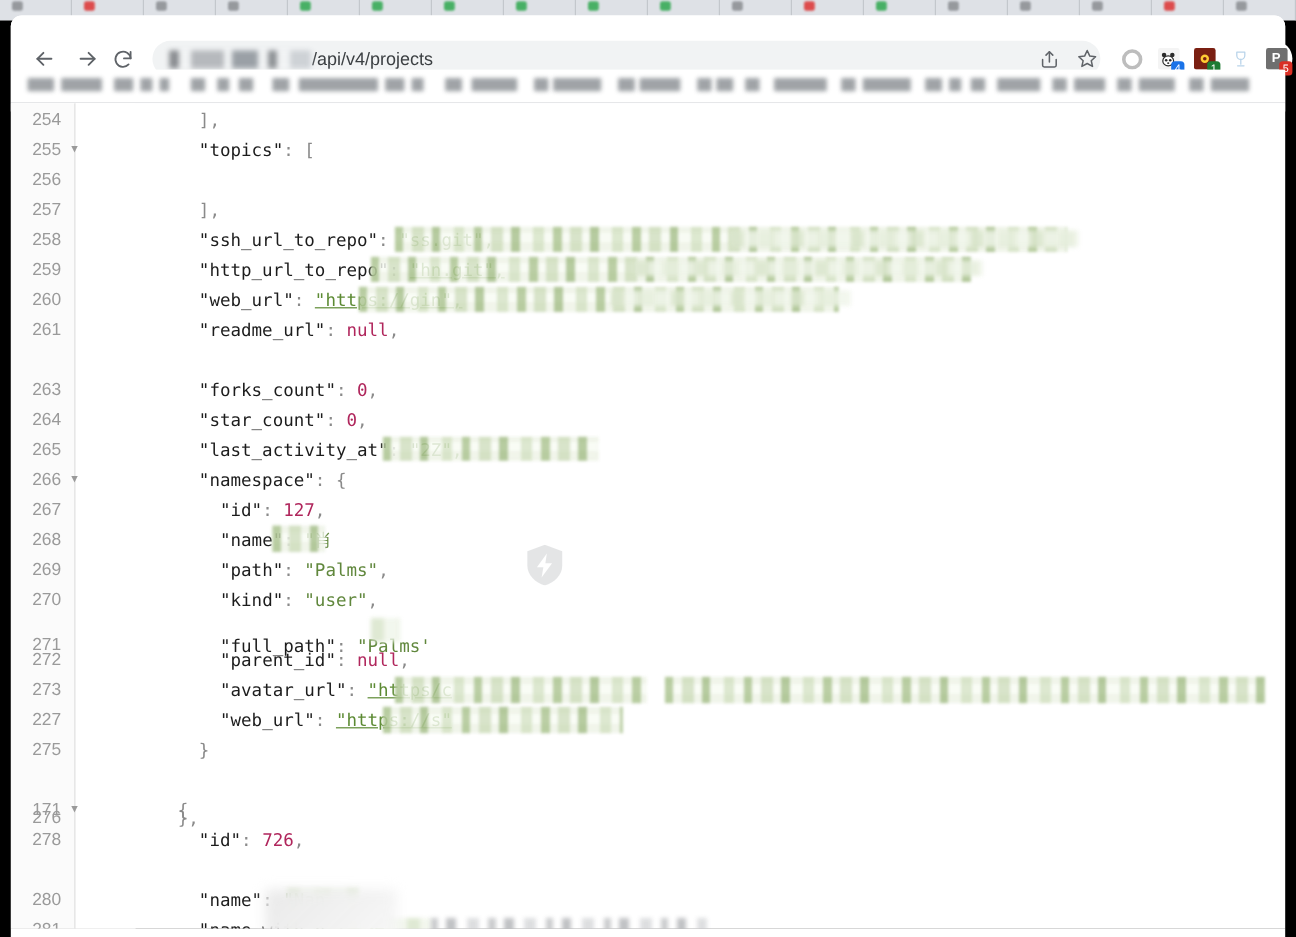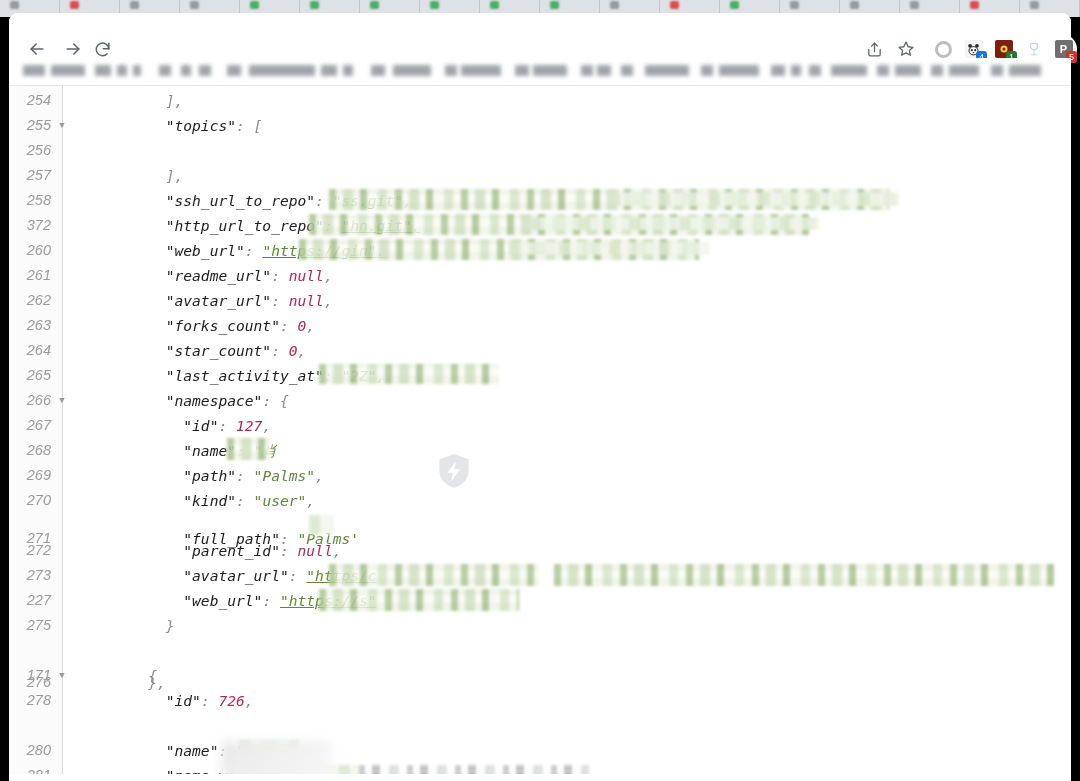--- a/index.html
+++ b/index.html
@@ -159,21 +159,20 @@
   }
   .fold-col {
     position: absolute; left: 54px; top: 0; width: 50px; height: 688px;
     background: #ffffff;
   }
 
   .code {
     position: absolute; left: 0; top: 0; width: 1062px; height: 688px;
     font-family: "DejaVu Sans Mono", monospace;
     font-size: 14.6px;
-    font-style: italic;
   }
   .row {
     position: absolute; left: 0; width: 1062px; height: 25px;
     white-space: pre;
   }
   .ln {
     position: absolute; left: 0; top: 0; width: 42px;
     text-align: right;
     color: #9a9a9a;
     font-family: "Liberation Sans", sans-serif;
@@ -313,20 +312,24 @@
           <polyline points="13 6 19 12 13 18"></polyline>
       </svg>
     </div>
     <div class="navbtn" id="btn-reload">
       <svg width="19" height="19" viewBox="0 0 24 24" fill="none" stroke="currentColor" stroke-width="1.9" stroke-linecap="round" stroke-linejoin="round">
         <path d="M20 11a8 8 0 1 0-2.1 6.3"></path>
           <polyline points="20 4 20 11 13 11"></polyline>
       </svg>
     </div>
 
+    <div class="omnibox">
+      <div class="omnibox-blur"></div>
+      <span class="omnibox-path">/api/v4/projects</span>
+    </div>
 
     <div class="tb-icon" id="icon-share">
       <svg width="17" height="17" viewBox="0 0 24 24" fill="none" stroke="currentColor" stroke-width="1.8" stroke-linecap="round" stroke-linejoin="round">
         <path d="M4 12v7a2 2 0 0 0 2 2h12a2 2 0 0 0 2-2v-7"></path>
         <polyline points="8 7 12 3 16 7"></polyline>
           <line x1="12" y1="3" x2="12" y2="15"></line>
       </svg>
     </div>
     <div class="tb-icon" id="icon-bookmark">
       <svg width="18" height="18" viewBox="0 0 24 24" fill="none" stroke="currentColor" stroke-width="1.7" stroke-linecap="round" stroke-linejoin="round">
@@ -416,24 +419,23 @@
 
   <div class="page">
     <div class="gutter"></div>
     <div class="fold-col"></div>
     <div class="code" id="code">
         <div class="row" style="top: 2px;"><span class="ln">254</span><span class="src">      <span class="p">],</span></span></div>
         <div class="row" style="top: 27px;"><span class="ln">255</span><span class="fold">▼</span><span class="src">      <span class="k">"topics"</span><span class="p">: </span><span class="p">[</span></span></div>
         <div class="row" style="top: 52px;"><span class="ln">256</span><span class="src">      </span></div>
         <div class="row" style="top: 77px;"><span class="ln">257</span><span class="src">      <span class="p">],</span></span></div>
         <div class="row" style="top: 102px;"><span class="ln">258</span><span class="src">      <span class="k">"ssh_url_to_repo"</span><span class="p">: </span><span class="s">"ss</span><span class="s">.git",</span></span></div>
-        <div class="row" style="top: 127px;"><span class="ln">372</span><span class="src">      <span class="k">"http_url_to_repo"</span><span class="p">: </span><span class="u">"h</span><span class="u">n.git",</span></span></div>
+        <div class="row" style="top: 127px;"><span class="ln">259</span><span class="src">      <span class="k">"http_url_to_repo"</span><span class="p">: </span><span class="u">"h</span><span class="u">n.git",</span></span></div>
         <div class="row" style="top: 152px;"><span class="ln">260</span><span class="src">      <span class="k">"web_url"</span><span class="p">: </span><span class="u">"https://gi</span><span class="u">n",</span></span></div>
         <div class="row" style="top: 177px;"><span class="ln">261</span><span class="src">      <span class="k">"readme_url"</span><span class="p">: </span><span class="n">null</span><span class="p">,</span></span></div>
-        <div class="row" style="top: 202px;"><span class="ln">262</span><span class="src">      <span class="k">"avatar_url"</span><span class="p">: </span><span class="n">null</span><span class="p">,</span></span></div>
         <div class="row" style="top: 227px;"><span class="ln">263</span><span class="src">      <span class="k">"forks_count"</span><span class="p">: </span><span class="n">0</span><span class="p">,</span></span></div>
         <div class="row" style="top: 252px;"><span class="ln">264</span><span class="src">      <span class="k">"star_count"</span><span class="p">: </span><span class="n">0</span><span class="p">,</span></span></div>
         <div class="row" style="top: 277px;"><span class="ln">265</span><span class="src">      <span class="k">"last_activity_at"</span><span class="p">: </span><span class="s">"2</span><span class="s">Z",</span></span></div>
         <div class="row" style="top: 302px;"><span class="ln">266</span><span class="fold">▼</span><span class="src">      <span class="k">"namespace"</span><span class="p">: </span><span class="p">{</span></span></div>
         <div class="row" style="top: 327px;"><span class="ln">267</span><span class="src">        <span class="k">"id"</span><span class="p">: </span><span class="n">127</span><span class="p">,</span></span></div>
         <div class="row" style="top: 352px;"><span class="ln">268</span><span class="src">        <span class="k">"name"</span><span class="p">: </span><span class="s">"肖</span></span></div>
         <div class="row" style="top: 377px;"><span class="ln">269</span><span class="src">        <span class="k">"path"</span><span class="p">: </span><span class="s">"Palms"</span><span class="p">,</span></span></div>
         <div class="row" style="top: 402px;"><span class="ln">270</span><span class="src">        <span class="k">"kind"</span><span class="p">: </span><span class="s">"user"</span><span class="p">,</span></span></div>
         <div class="row" style="top: 440px;"><span class="ln">271</span><span class="src">        <span class="k">"full_path"</span><span class="p">: </span><span class="s">"Palms'</span></span></div>
         <div class="row" style="top: 452px;"><span class="ln">272</span><span class="src">        <span class="k">"parent_id"</span><span class="p">: </span><span class="n">null</span><span class="p">,</span></span></div>

